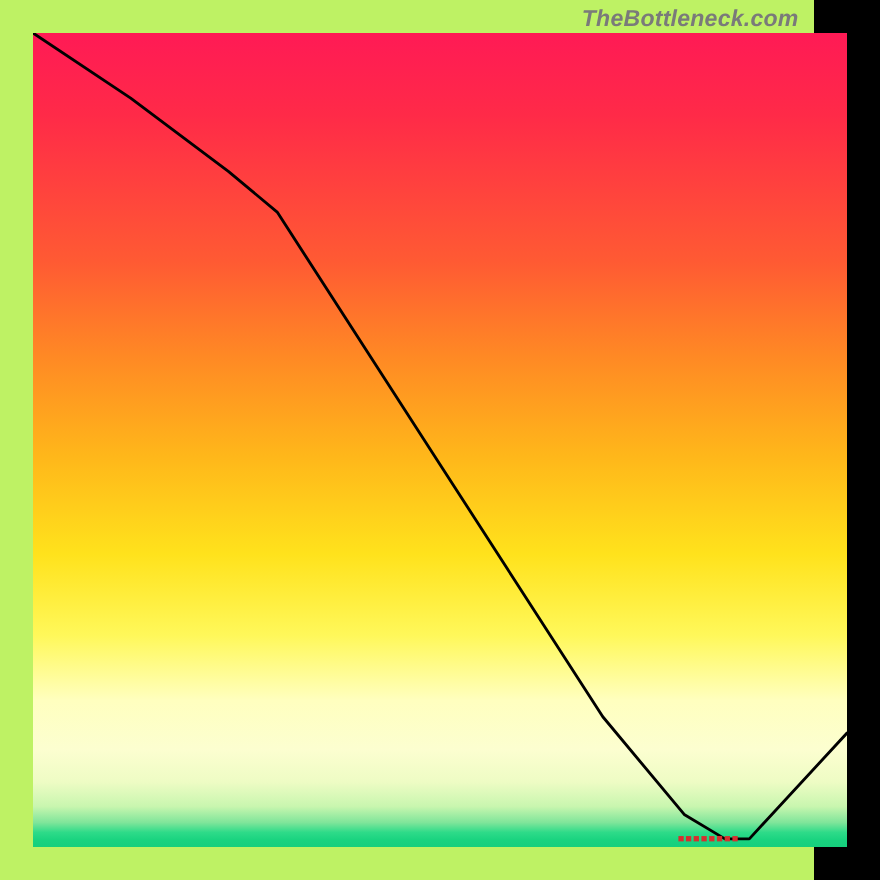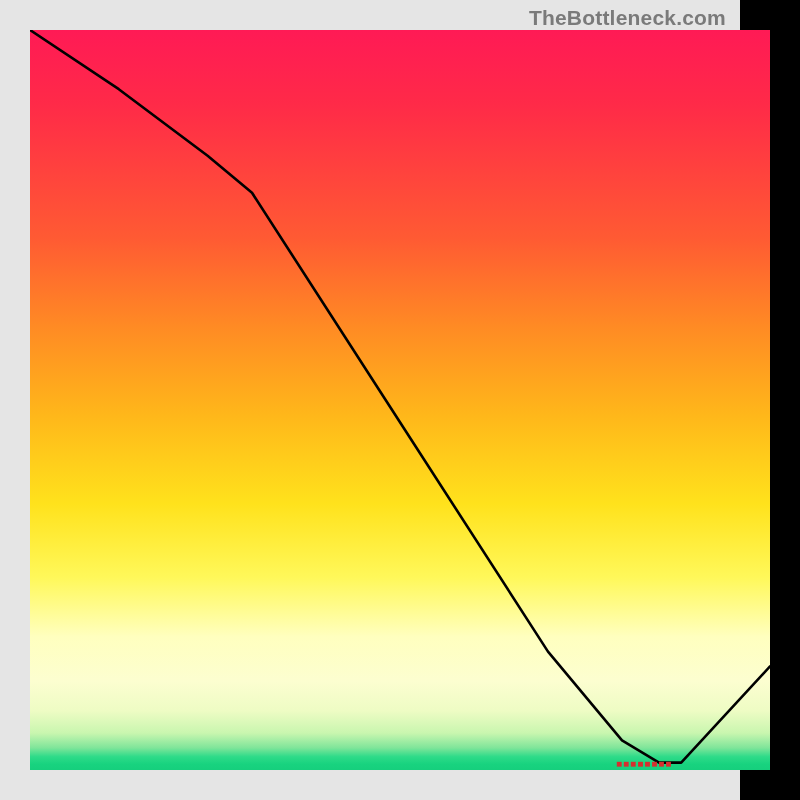--- a/index.html
+++ b/index.html
@@ -8,21 +8,22 @@
     width: 800px;
     height: 800px;
     background: #000;
     font-family: Arial, Helvetica, sans-serif;
     overflow: hidden;
   }
   .canvas {
     position: relative;
     width: 740px;
     height: 800px;
-    background: #e5e5e5;
+    background: #bef264;
+    font-style: italic;
   }
   
   .attrib {
     position: absolute;
     top: 6px;
     right: 14px;
     color: #7a7a7a;
     font-size: 21px;
     font-weight: 600;
     letter-spacing: 0.2px;

